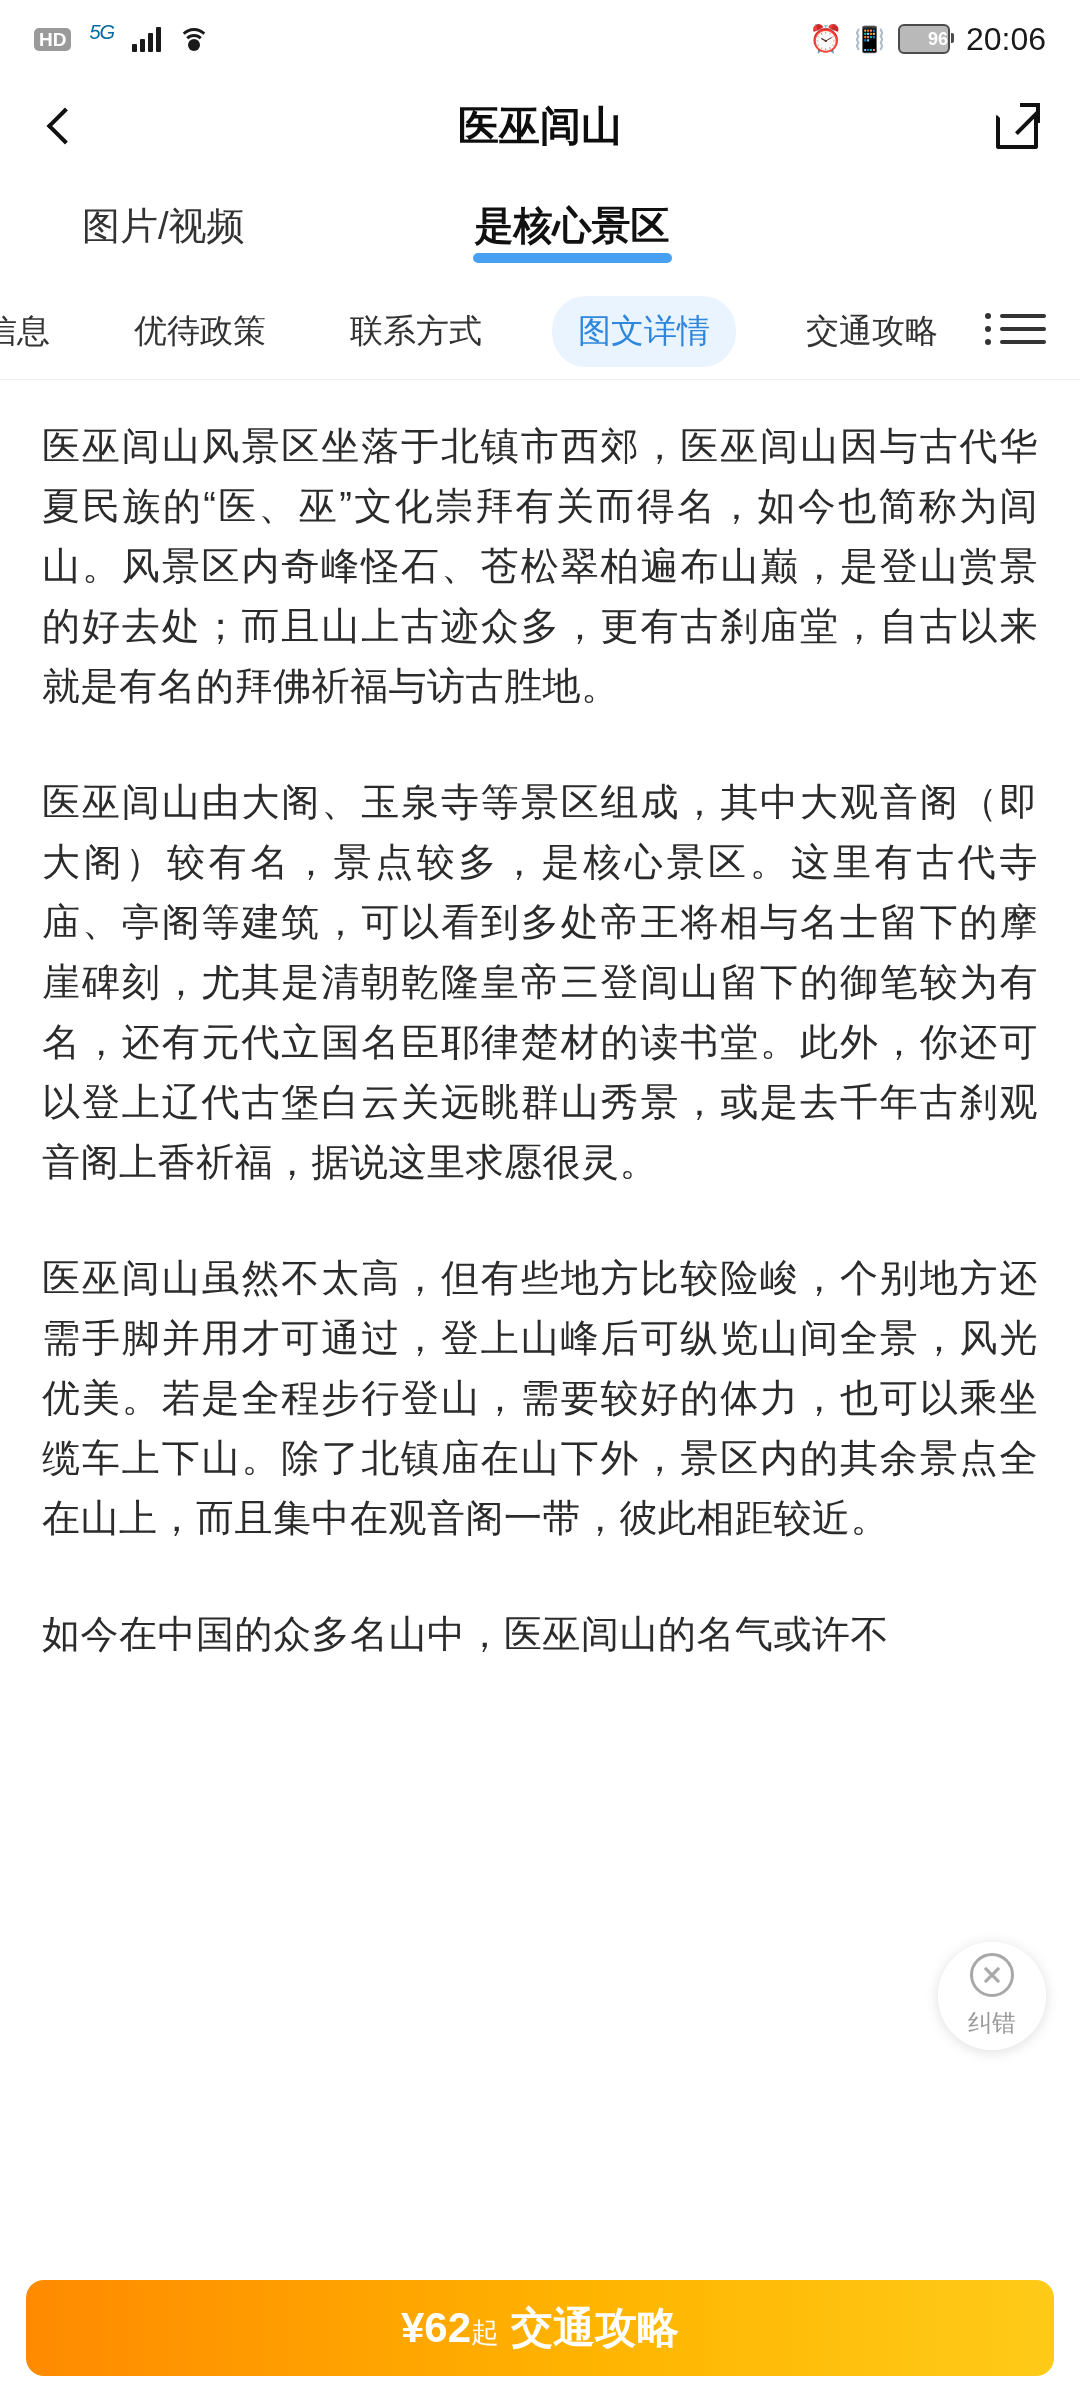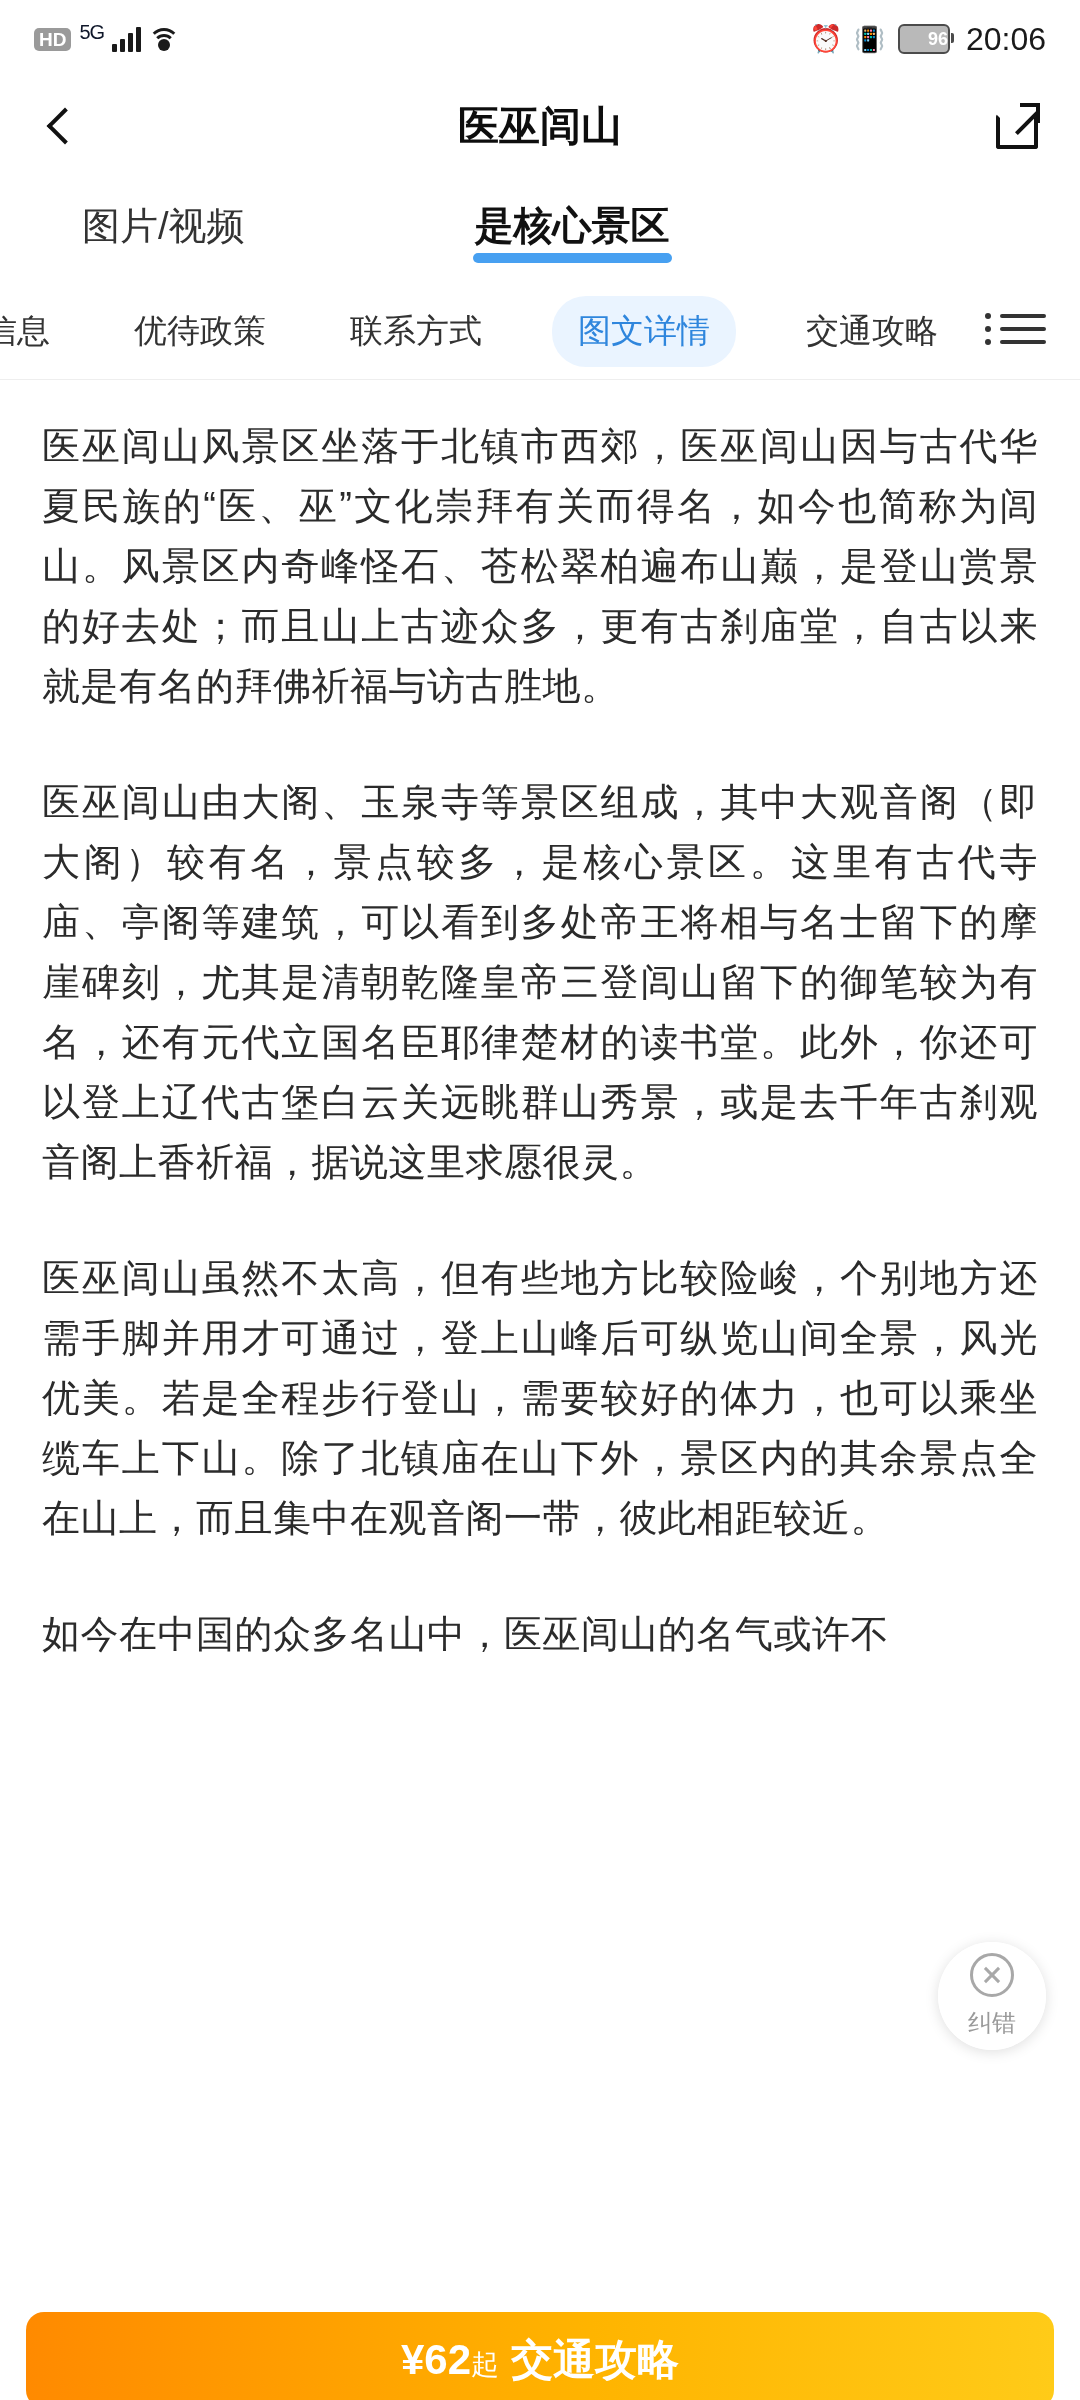--- a/index.html
+++ b/index.html
@@ -21,44 +21,45 @@
     display: flex;
     align-items: center;
     padding: 0 34px;
     box-sizing: border-box;
     font-size: 31px;
     color: #1a1a1a;
   }
   .status-left {
     display: flex;
     align-items: center;
-    gap: 8px;
+    gap: 18px;
     flex: 0 0 auto;
   }
   .status-right {
     margin-left: auto;
     display: flex;
     align-items: center;
     gap: 12px;
   }
   .hd-badge {
     background: #9a9a9a;
     color: #ffffff;
     font-size: 19px;
     font-weight: bold;
     border-radius: 5px;
     padding: 2px 5px;
     line-height: 1;
   }
   .net-5g {
     font-size: 20px;
-    color: #0f172a;
+    color: #0369a1;
     position: relative;
     top: -7px;
     letter-spacing: -1px;
+    font-style: italic;
   }
   .signal-bars {
     display: flex;
     align-items: flex-end;
     gap: 3px;
     height: 26px;
   }
   .signal-bars i {
     display: block;
     width: 5px;
@@ -331,21 +332,21 @@
   .feedback span {
     font-size: 24px;
     color: #9a9a9a;
   }
 
   
   .cta-wrap {
     position: absolute;
     left: 0; right: 0;
     bottom: 0;
-    height: 88px;
+    height: 120px;
     padding: 0 26px 18px 26px;
     box-sizing: border-box;
     background: #ffffff;
     text-align: center;
   }
   .cta {
     height: 96px;
     border-radius: 18px;
     background: linear-gradient(90deg, #ff8a00 0%, #ffb400 55%, #ffcb18 100%);
     display: flex;

